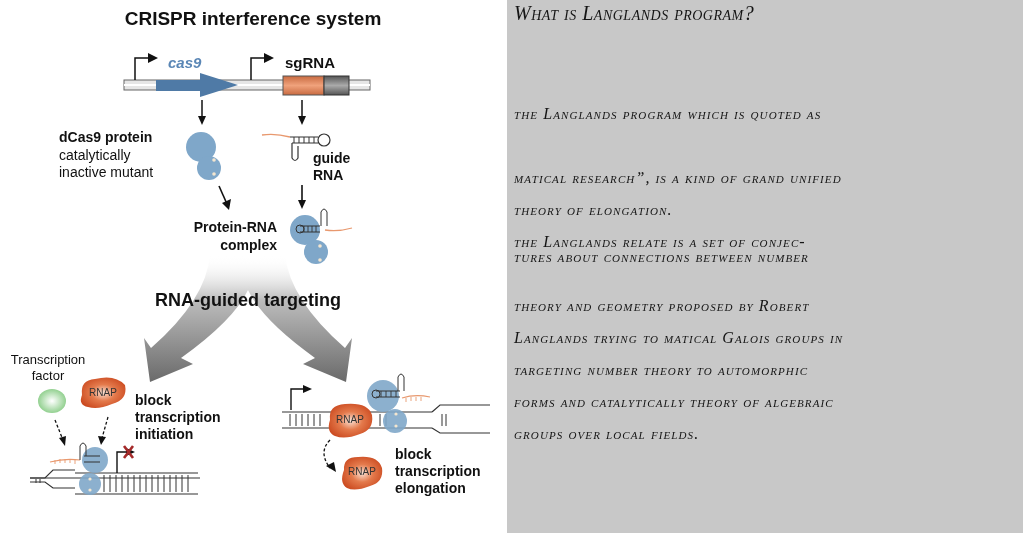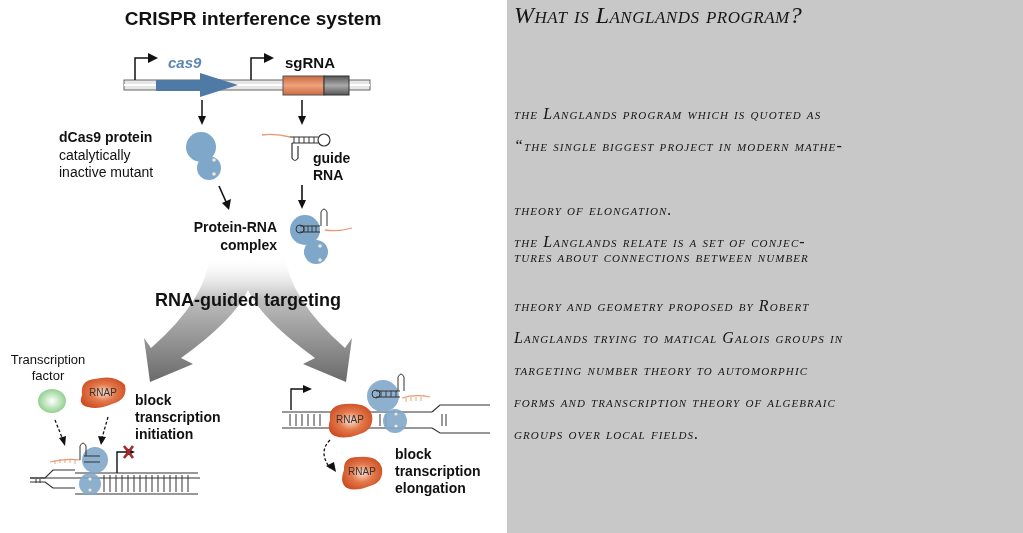--- a/index.html
+++ b/index.html
@@ -2,21 +2,21 @@
 <html><head>
 <meta charset="utf-8">
 <style>
   html, body { margin: 0; padding: 0; }
   body { width: 1023px; height: 533px; position: relative; overflow: hidden; background: #ffffff; font-family: "Liberation Sans", sans-serif; }
   #left { position: absolute; left: 0; top: 0; width: 507px; height: 533px; background: #ffffff; }
   #right { position: absolute; left: 507px; top: 0; width: 516px; height: 533px; background: #c8c8c8; }
   #diagram { position: absolute; left: 0; top: 0; }
   .svgtxt { font-family: "Liberation Sans", sans-serif; fill: #111; }
   .rp { position: absolute; left: 7px; font-family: "Liberation Serif", serif; font-style: italic; color: #151515; font-variant: small-caps; white-space: nowrap; }
-  .rp-title { top: 2px; font-size: 24px; letter-spacing: 0.5px; font-style: italic; }
+  .rp-title { top: 2px; font-size: 20px; letter-spacing: 0.5px; font-style: italic; }
   .rp-line { font-size: 16px; letter-spacing: 1.1px; }
 </style>
 </head>
 <body>
 
 <div id="left">
 <svg id="diagram" width="507" height="533" viewBox="0 0 507 533">
   <defs>
     <linearGradient id="gArrow" x1="0" y1="0" x2="0" y2="1">
       <stop offset="0" stop-color="#ffffff" stop-opacity="0"></stop>
@@ -199,22 +199,22 @@
   </g>
   <text class="svgtxt" x="395" y="459" font-size="14" font-weight="bold">block</text>
   <text class="svgtxt" x="395" y="476" font-size="14" font-weight="bold">transcription</text>
   <text class="svgtxt" x="395" y="493" font-size="14" font-weight="bold">elongation</text>
 </svg>
 </div>
 
 <div id="right">
   <div class="rp rp-title">What is Langlands program?</div>
   <div class="rp rp-line" style="top:105px">the Langlands program which is quoted as</div>
-  <div class="rp rp-line" style="top:137px">“the single biggest project in modern mathe-</div>
+  <div class="rp rp-line" style="top:169px">matical research”, is a kind of grand unified</div>
   <div class="rp rp-line" style="top:201px">theory of elongation.</div>
   <div class="rp rp-line" style="top:233px">the Langlands relate is a set of conjec-</div>
   <div class="rp rp-line" style="top:248px">tures about connections between number</div>
   <div class="rp rp-line" style="top:297px">theory and geometry proposed by Robert</div>
   <div class="rp rp-line" style="top:329px">Langlands trying to matical Galois groups in</div>
   <div class="rp rp-line" style="top:361px">targeting number theory to automorphic</div>
-  <div class="rp rp-line" style="top:393px">forms and transcription theory of algebraic</div>
+  <div class="rp rp-line" style="top:393px">forms and catalytically theory of algebraic</div>
   <div class="rp rp-line" style="top:425px">groups over local fields.</div>
 </div>
 
 </body></html>

